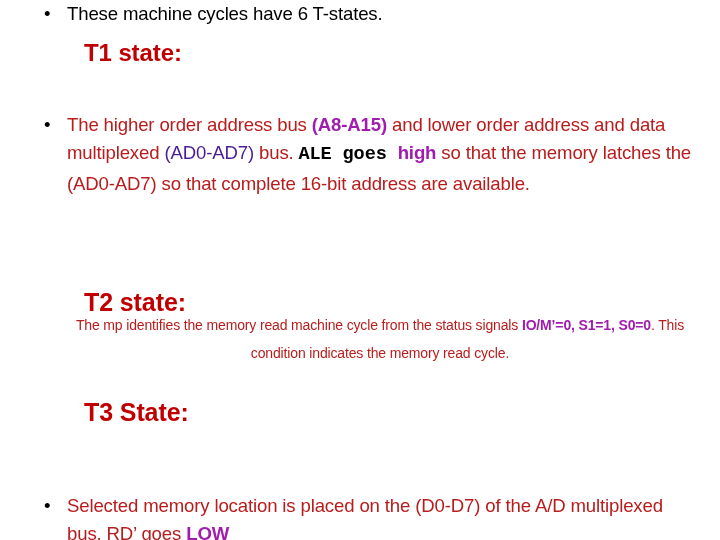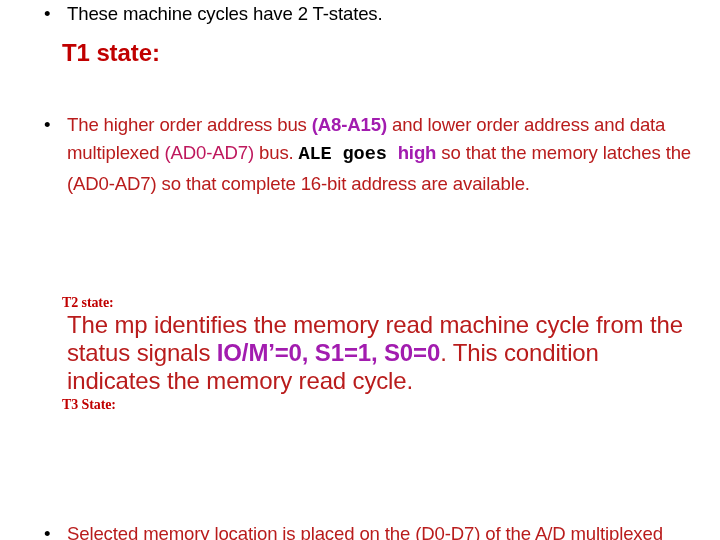--- a/index.html
+++ b/index.html
@@ -45,79 +45,79 @@
     top: 0;
     font-size: 18.6px;
     line-height: 28.2px;
   }
 
   
   .plain-para {
     position: relative;
     padding-left: 67px;
     padding-right: 27px;
-    font-size: 24px;
+    font-size: 14px;
     line-height: 28.2px;
     letter-spacing: -0.15px;
+    text-align: center;
   }
 
   
   .state-heading {
-    padding-left: 62px;
+    padding-left: 84px;
     font-weight: bold;
     color: #C00000;
     letter-spacing: -0.1px;
   }
   .state-heading.big {
     font-size: 24px;
     line-height: 34px;
   }
   .state-heading.small {
-    font-size: 14px;
+    font-size: 25px;
     line-height: 29px;
-    font-family: Liberation Serif, serif;
   }
 
   
   .r-bold-red {
     color: #a21caf;
     font-weight: bold;
   }
   .r-red {
-    color: #be185d;
+    color: #4c1d95;
     font-weight: normal;
     text-align: right;
   }
   .r-bold-black {
     color: #000000;
     font-weight: bold;
     font-family: Liberation Mono, monospace;
   }
   .r-plain {
     color: #b91c1c;
     font-weight: normal;
   }
 
   
   #p-intro        { top: 0px;   }
   #h-t1           { top: 36px;  }
   #p-t1-body      { top: 83px;  }
   #p-t1-status    { top: 196px; }
   #h-t2           { top: 288px; }
   #p-t2-body      { top: 321px; }
-  #h-t3           { top: 390px; }
+  #h-t3           { top: 398px; }
 </style>
 </head>
 <body>
 
 <div class="slide">
 
   <div class="block bullet-para" id="p-intro">
     <span class="bullet-mark">•</span>
-    <span>These machine cycles have 2 T-states.</span>
+    <span>These machine cycles have 6 T-states.</span>
   </div>
 
   <div class="block state-heading big" id="h-t1">T1 state:</div>
 
   <div class="block bullet-para" id="p-t1-body">
     <span class="bullet-mark">•</span>
     <span class="r-plain">The higher order address bus </span><span class="r-bold-red">(A8-A15)</span><span class="r-plain"> and lower order address and data multiplexed </span><span class="r-red">(AD0-AD7)</span><span class="r-plain"> bus. </span><span class="r-bold-black">ALE goes </span><span class="r-bold-red">high</span><span class="r-plain"> so that the memory latches the (AD0-AD7) so that complete 16-bit address are available.</span>
   </div>
 
   <div class="block plain-para" id="p-t1-status">

